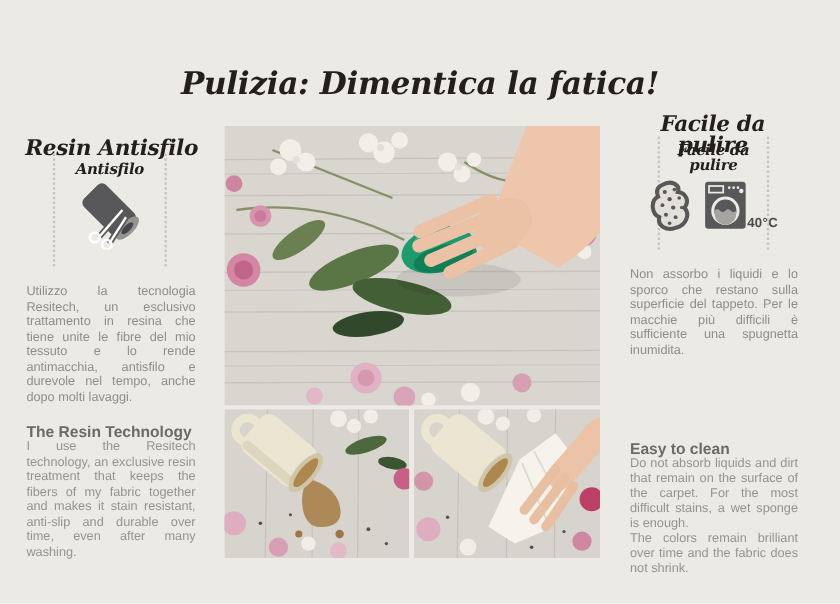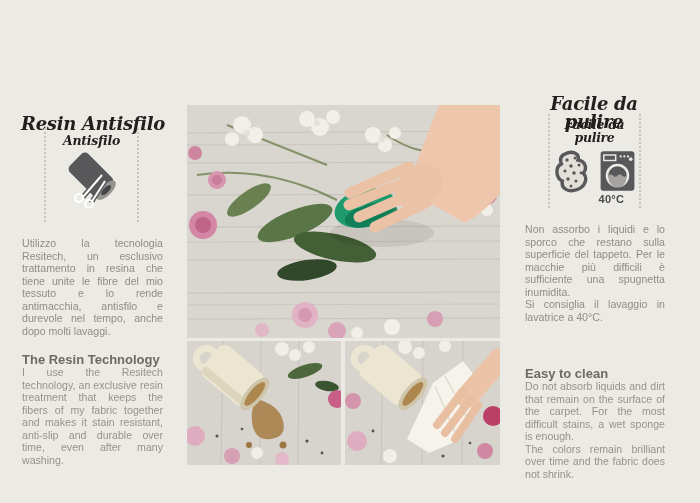--- a/index.html
+++ b/index.html
@@ -17,21 +17,21 @@
   .col-right{left:520px;top:78px;width:148px;}
   .col-heading{position:absolute;top:2px;left:0;width:100%;text-align:center;font-size:18px;}
   .dotted-box{
     position:absolute;border-left:2px dotted #c7c4bc;border-right:2px dotted #c7c4bc;
     display:flex;flex-direction:column;align-items:center;box-sizing:border-box;
   }
   .box-left{top:30px;left:24px;width:95px;height:94px;padding-top:7px;}
   .box-right{top:36px;left:28px;width:93px;height:94px;padding-top:5px;}
   .badge{font-size:12.5px;text-align:center;}
   .icons-row{display:flex;align-items:flex-start;gap:7px;margin-top:6px;}
-  .machine-wrap{display:flex;flex-direction:column;align-items:flex-start;}
+  .machine-wrap{display:flex;flex-direction:row;align-items:flex-end;}
   .temp{font-size:11px;font-weight:bold;color:#4a4a4c;margin-top:1px;letter-spacing:.3px;}
   .body-text{
     position:absolute;margin:0;text-align:justify;
     font-size:10.6px;line-height:12.5px;color:#8f8d88;
   }
   .body-en{color:#95938d;}
   .sub-heading{
     position:absolute;margin:0;font-size:13px;font-weight:bold;color:#6c6a65;
   }
   .t-left{left:2px;width:141px;}
@@ -40,20 +40,21 @@
   .ph{position:absolute;display:block;}
   .ph-main{left:187px;top:105px;width:313px;height:233px;}
   .ph-bl{left:187px;top:341px;width:154px;height:124px;}
   .ph-br{left:345px;top:341px;width:155px;height:124px;}
 </style>
 </head>
 <body>
 
 <div class="canvas">
 
+  <h1 class="script page-title">Pulizia: Dimentica la fatica!</h1>
 
   <section class="col col-left">
     <h2 class="script col-heading">Resin Antisfilo</h2>
 
     <div class="dotted-box box-left">
       <div class="script badge">Antisfilo</div>
       <svg width="60" height="60" viewBox="0 0 60 60">
         <g transform="rotate(45 30 28)">
           <rect x="7" y="15" width="43" height="26" rx="5" fill="#58585a"></rect>
           <ellipse cx="50" cy="28" rx="5.5" ry="12.5" fill="#96948f"></ellipse>
@@ -268,21 +269,20 @@
             <circle cx="20" cy="28" r="11.5" fill="none" stroke="#eceae4" stroke-width="2.8"></circle>
             <path d="M 10.2 28 q 2.4 -2.6 4.9 0 t 4.9 0 t 4.9 0 t 4.9 0 v 3 a 9.8 9.8 0 0 1 -19.6 0 z" fill="#a5a4a1"></path>
           </svg>
           <div class="temp">40°C</div>
         </div>
       </div>
     </div>
 
     <div class="body-text t-right" style="top:145px">
       <p class="p2" style="margin:0">Non assorbo i liquidi e lo sporco che restano sulla superficie del tappeto. Per le macchie più difficili è sufficiente una spugnetta inumidita.</p>
-      <p class="p2" style="margin:0">Si consiglia il lavaggio in lavatrice a 40°C.</p>
     </div>
     <h3 class="sub-heading t-right" style="top:288px">Easy to clean</h3>
     <div class="body-text body-en t-right" style="top:302px">
       <p class="p2" style="margin:0">Do not absorb liquids and dirt that remain on the surface of the carpet. For the most difficult stains, a wet sponge is enough.</p>
       <p class="p2" style="margin:0">The colors remain brilliant over time and the fabric does not shrink.</p>
     </div>
   </section>
 
 </div>
 

